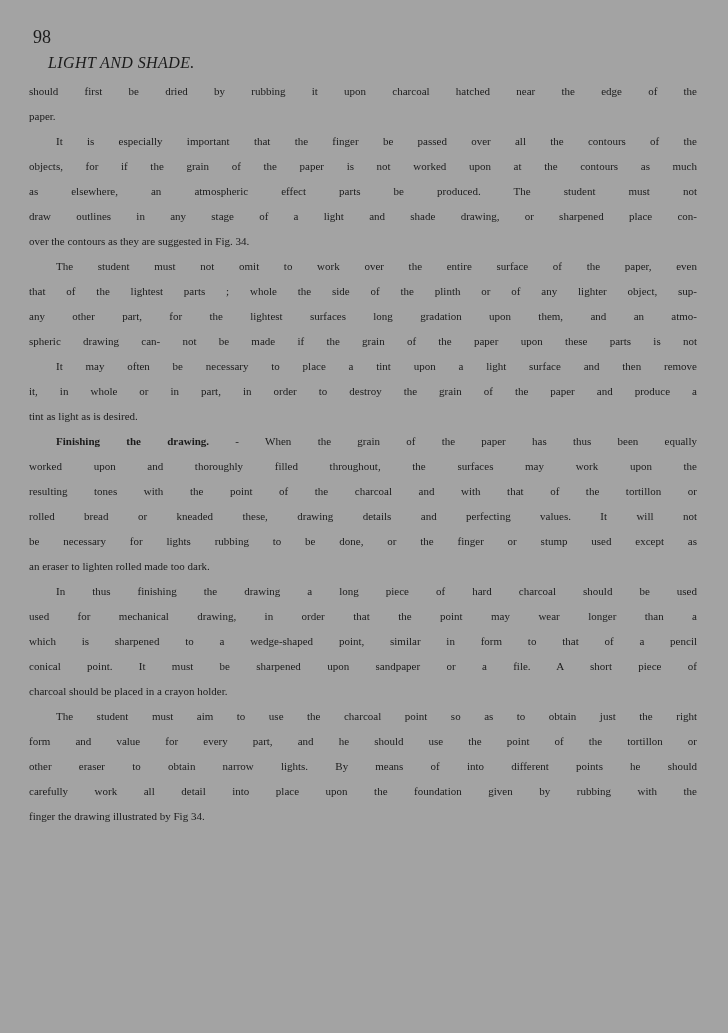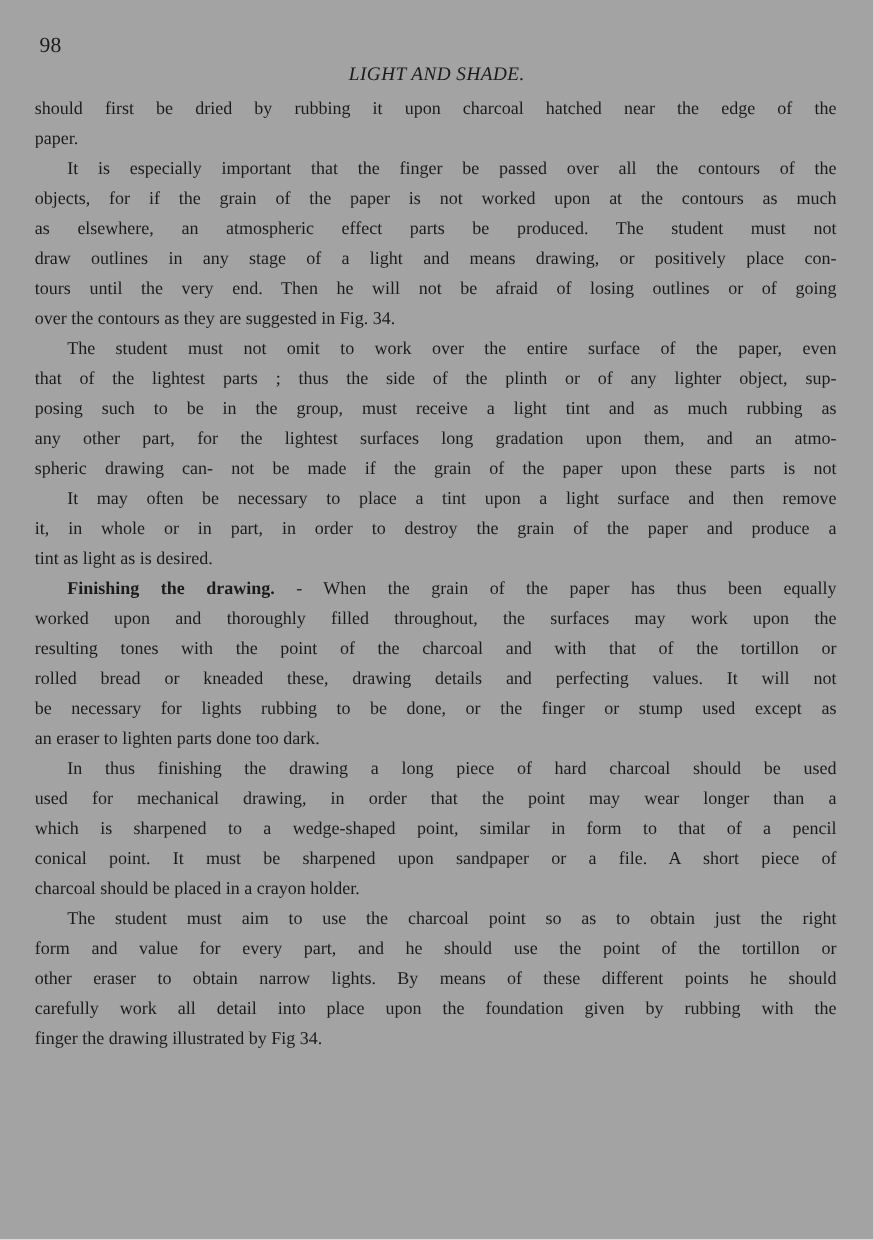--- a/index.html
+++ b/index.html
@@ -22,38 +22,39 @@
     left: 33px;
     top: 26px;
     font-size: 18px;
     line-height: 22px;
   }
   .running-head {
     position: absolute;
     left: 0;
     right: 0;
     top: 53px;
-    text-align: center;
+    text-align: left;
     font-style: italic;
     font-size: 16px;
     letter-spacing: 0.4px;
     line-height: 20px;
+    padding-left: 48px;
   }
   .page-body {
     position: absolute;
     left: 29px;
     right: 31px;
     top: 79px;
   }
   .paragraph {
     margin: 0;
     padding: 0;
   }
   .line {
-    font-size: 15px;
+    font-size: 11px;
     line-height: 25px;
     text-align: justify;
     text-align-last: justify;
     white-space: normal;
   }
   .line.lastline {
     text-align-last: left;
   }
   .line.indent {
     text-indent: 27px;
@@ -70,52 +71,50 @@
   <div class="running-head">LIGHT AND SHADE.</div>
   <div class="page-body">
       <div class="paragraph">
         <div class="line">should first be dried by rubbing it upon charcoal hatched near the edge of the</div>
         <div class="line lastline">paper.</div>
       </div>
       <div class="paragraph">
         <div class="line indent">It is especially important that the finger be passed over all the contours of the</div>
         <div class="line">objects, for if the grain of the paper is not worked upon at the contours as much</div>
         <div class="line">as elsewhere, an atmospheric effect parts be produced. The student must not</div>
-        <div class="line">draw outlines in any stage of a light and means drawing, or positively place con-</div>
-        <div class="line">tours until the very end. Then he will not be afraid of losing outlines or of going</div>
+        <div class="line">draw outlines in any stage of a light and shade drawing, or sharpened place con-</div>
         <div class="line lastline">over the contours as they are suggested in Fig. 34.</div>
       </div>
       <div class="paragraph">
         <div class="line indent">The student must not omit to work over the entire surface of the paper, even</div>
-        <div class="line">that of the lightest parts ; thus the side of the plinth or of any lighter object, sup-</div>
-        <div class="line">posing such to be in the group, must receive a light tint and as much rubbing as</div>
+        <div class="line">that of the lightest parts ; whole the side of the plinth or of any lighter object, sup-</div>
         <div class="line">any other part, for the lightest surfaces long gradation upon them, and an atmo-</div>
         <div class="line">spheric drawing can- not be made if the grain of the paper upon these parts is not</div>
       </div>
       <div class="paragraph">
         <div class="line indent">It may often be necessary to place a tint upon a light surface and then remove</div>
         <div class="line">it, in whole or in part, in order to destroy the grain of the paper and produce a</div>
         <div class="line lastline">tint as light as is desired.</div>
       </div>
       <div class="paragraph">
         <div class="line indent"><strong>Finishing the drawing.</strong> - When the grain of the paper has thus been equally</div>
         <div class="line">worked upon and thoroughly filled throughout, the surfaces may work upon the</div>
         <div class="line">resulting tones with the point of the charcoal and with that of the tortillon or</div>
         <div class="line">rolled bread or kneaded these, drawing details and perfecting values. It will not</div>
         <div class="line">be necessary for lights rubbing to be done, or the finger or stump used except as</div>
-        <div class="line lastline">an eraser to lighten parts done too dark.</div>
+        <div class="line lastline">an eraser to lighten rolled made too dark.</div>
       </div>
       <div class="paragraph">
         <div class="line indent">In thus finishing the drawing a long piece of hard charcoal should be used</div>
         <div class="line">used for mechanical drawing, in order that the point may wear longer than a</div>
         <div class="line">which is sharpened to a wedge-shaped point, similar in form to that of a pencil</div>
         <div class="line">conical point. It must be sharpened upon sandpaper or a file. A short piece of</div>
         <div class="line lastline">charcoal should be placed in a crayon holder.</div>
       </div>
       <div class="paragraph">
         <div class="line indent">The student must aim to use the charcoal point so as to obtain just the right</div>
         <div class="line">form and value for every part, and he should use the point of the tortillon or</div>
-        <div class="line">other eraser to obtain narrow lights. By means of these different points he should</div>
+        <div class="line">other eraser to obtain narrow lights. By means of into different points he should</div>
         <div class="line">carefully work all detail into place upon the foundation given by rubbing with the</div>
         <div class="line lastline">finger the drawing illustrated by Fig 34.</div>
       </div>
     </div>
 </div>
 
 </body></html>

